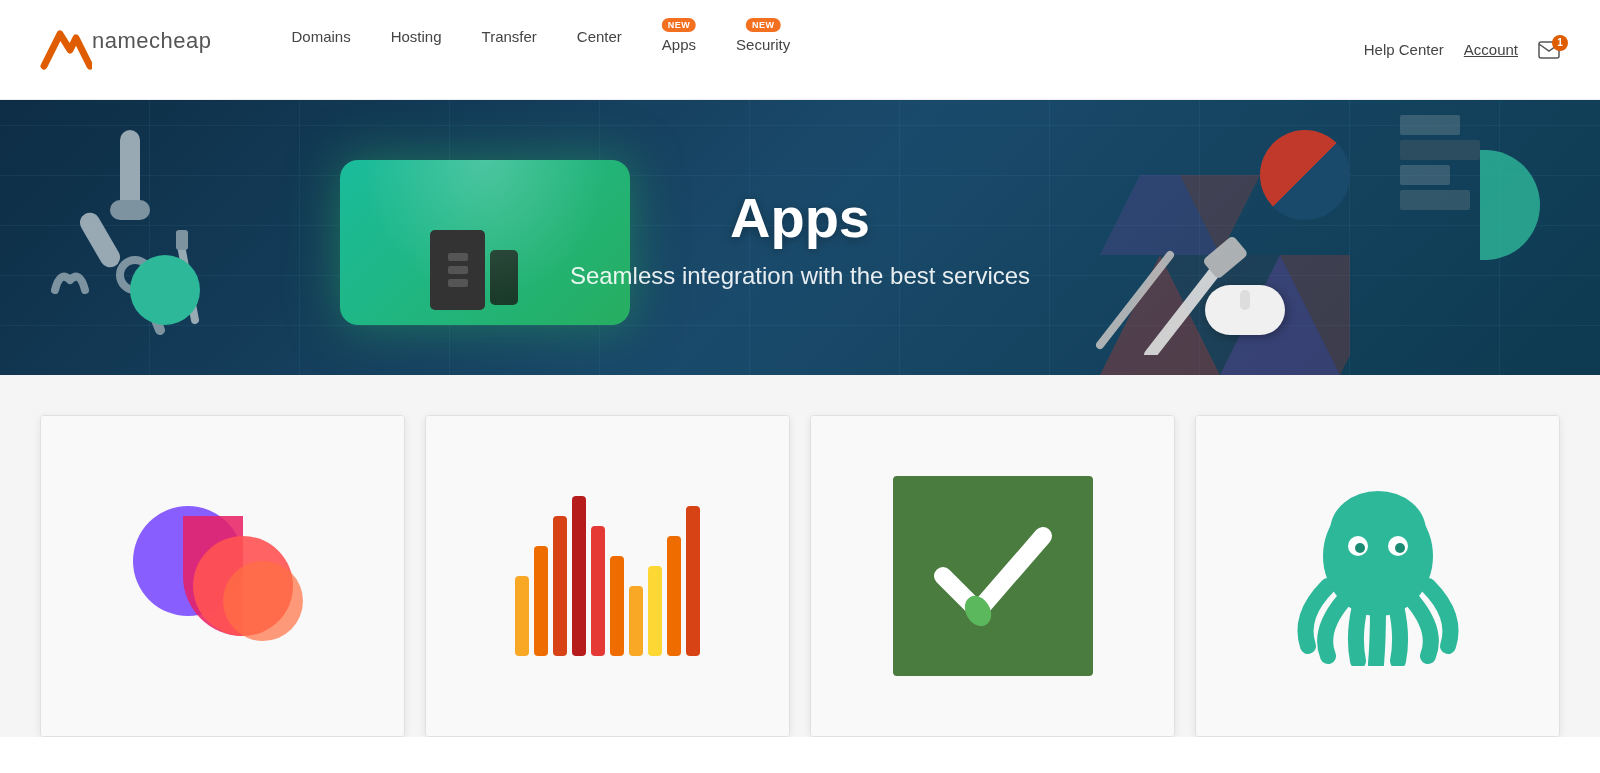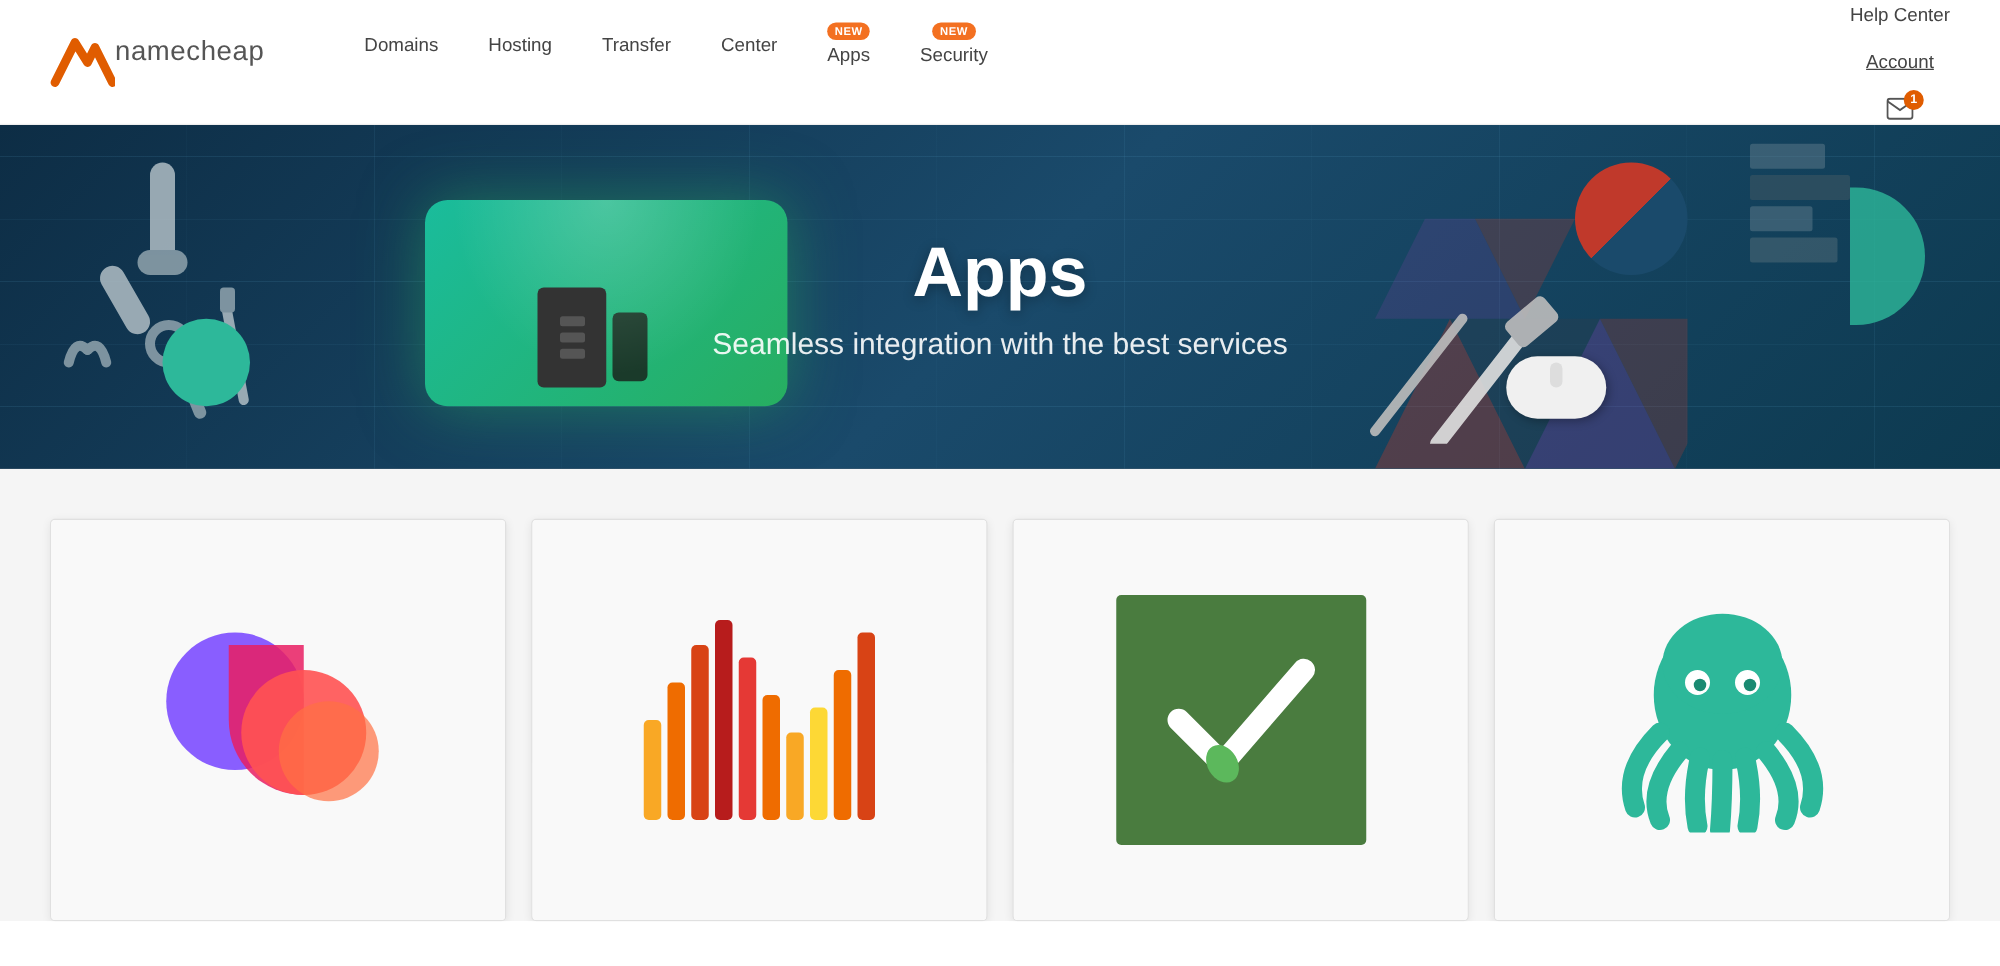--- a/index.html
+++ b/index.html
@@ -68,21 +68,20 @@
     .badge-new { background: #f37021; }
     .badge-tryme { background: #3fa7d6; }
     .nav-item .nav-label { margin-top: 12px; }
     .nav-item.has-badge .nav-label { margin-top: 20px; }
 
     .header-right {
       display: flex;
       align-items: center;
       gap: 20px;
       margin-left: auto;
-      flex-direction: column;
     }
     .help-center-link {
       font-size: 15px;
       color: #444;
       cursor: pointer;
       text-decoration: none;
     }
     .account-link {
       font-size: 15px;
       color: #444;

